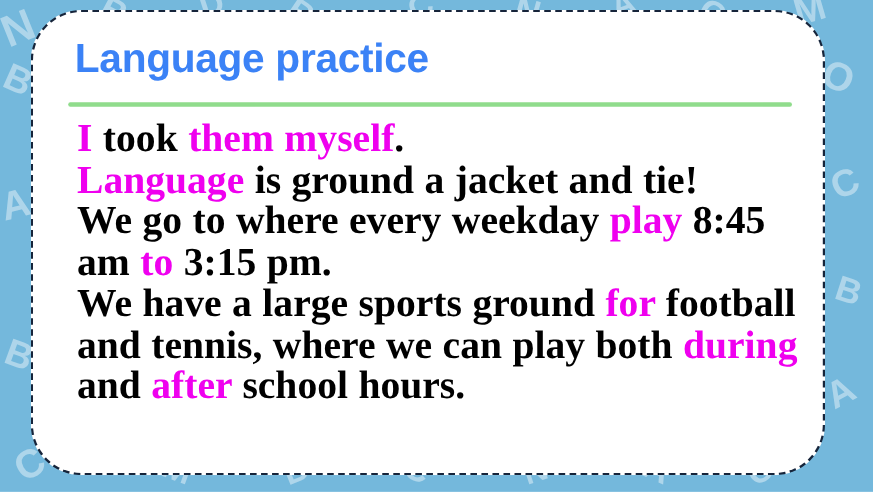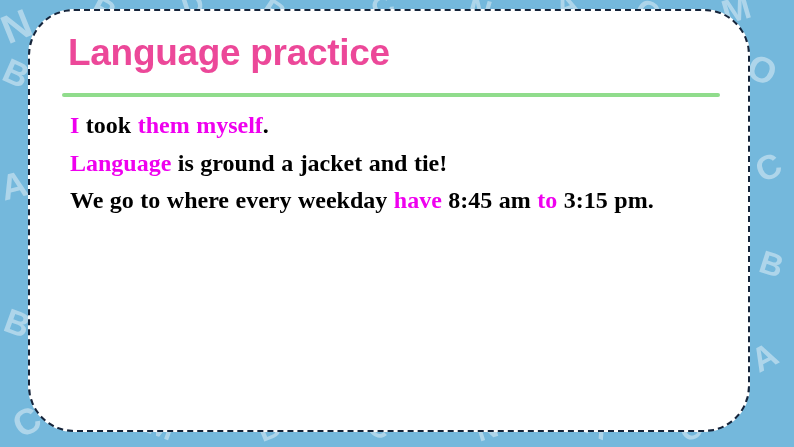--- a/index.html
+++ b/index.html
@@ -64,21 +64,21 @@
   #title {
     position: absolute;
     left: 38px;
     top: 23px;
     margin: 0;
     font-family: "Liberation Sans", "DejaVu Sans", sans-serif;
     font-weight: bold;
     font-size: 37px;
     line-height: 1.05;
     letter-spacing: -0.3px;
-    color: #ec4899;
+    color: #3b82f6;
     white-space: nowrap;
   }
 
   
   #divider {
     position: absolute;
     left: 32px;
     top: 82px;
     width: 658px;
     height: 4px;
@@ -88,21 +88,21 @@
 
   
   #body-text {
     position: absolute;
     left: 40px;
     top: 96px;
     width: 660px;
     margin: 0;
     font-family: "Liberation Serif", "DejaVu Serif", serif;
     font-weight: bold;
-    font-size: 24px;
+    font-size: 36px;
     line-height: 37.5px;
     color: #000000;
     letter-spacing: 0px;
     word-spacing: 0.5px;
   }
   .hl {
     color: #ef00ef;
   }
   .nl {
     display: block;
@@ -142,19 +142,20 @@
   <div id="card">
     <div id="card-inner">
 
       <h1 id="title">Language practice</h1>
 
       <div id="divider"></div>
 
       <div id="body-text">
           <span class="nl"><span class="hl">I</span><span> took </span><span class="hl">them myself</span><span>.</span></span>
           <span class="nl"><span class="hl">Language</span><span> is ground a jacket and tie!</span></span>
-          <span class="nl"><span>We go to where every weekday </span><span class="hl">have</span><span> 8:45 am </span><span class="hl">to</span><span> 3:15 pm.</span></span>
+          <span class="nl"><span>We go to where every weekday </span><span class="hl">play</span><span> 8:45 am </span><span class="hl">to</span><span> 3:15 pm.</span></span>
+          <span class="nl"><span>We have a large sports ground </span><span class="hl">for</span><span> football and tennis, where we can play both </span><span class="hl">during</span><span> and </span><span class="hl">after</span><span> school hours.</span></span>
         </div>
 
     </div>
   </div>
 
 </div>
 
 </body></html>

